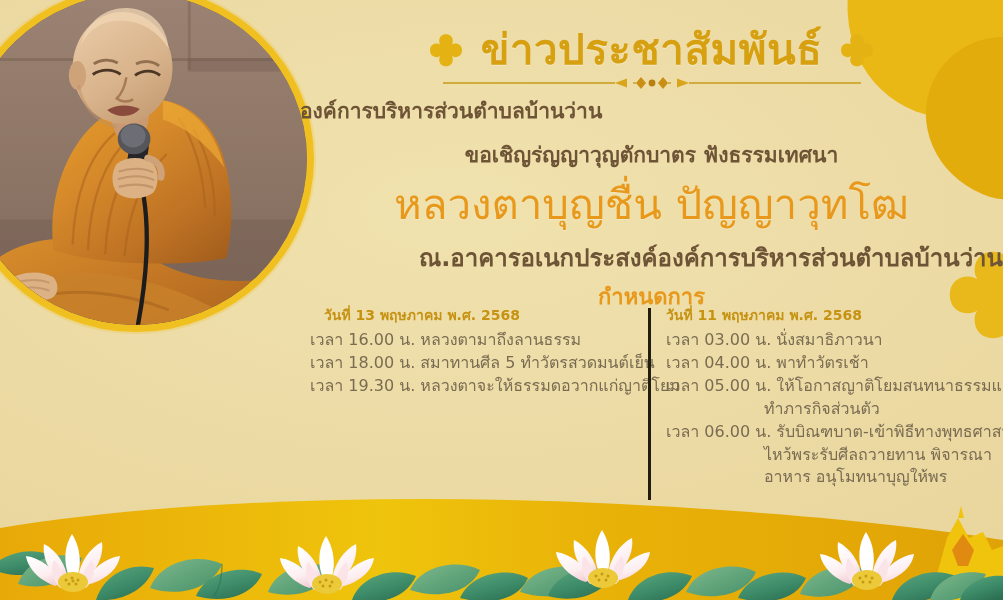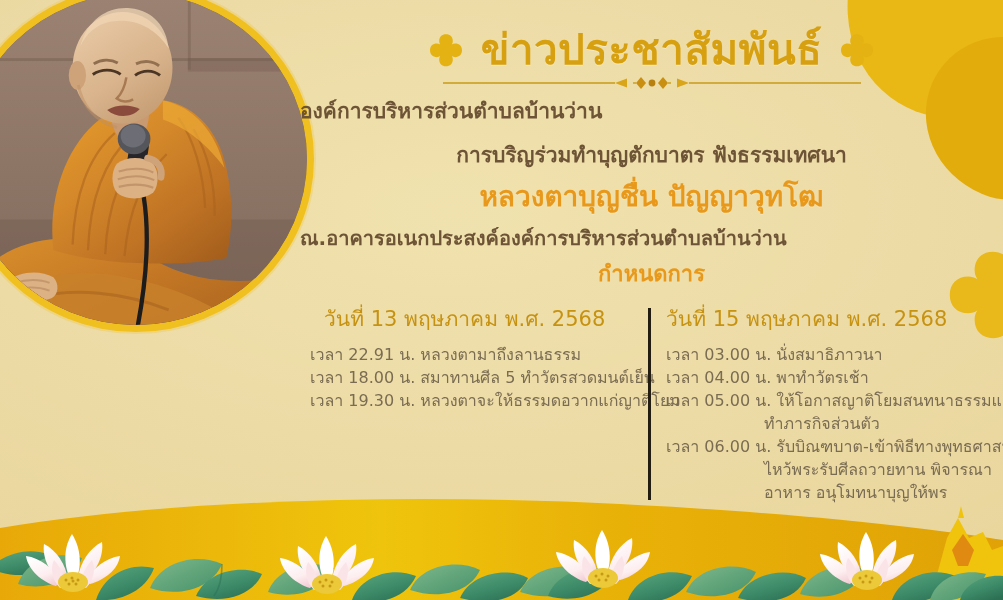--- a/index.html
+++ b/index.html
@@ -110,30 +110,30 @@
   .invite-line {
     text-align: center;
     font-size: 21px;
     font-weight: bold;
     color: #6e5436;
     margin-top: 16px;
     line-height: 1.35;
   }
   .monk-name {
     text-align: center;
-    font-size: 28px;
-    font-weight: bold;
+    font-size: 42px;
+    font-weight: normal;
     color: #e8991b;
     margin-top: 10px;
     line-height: 1.2;
     text-shadow: 0 1px 0 rgba(255,255,255,.25);
   }
   .venue-line {
-    text-align: left;
-    font-size: 20px;
+    text-align: right;
+    font-size: 24px;
     font-weight: bold;
     color: #6e5436;
     margin-top: 12px;
     line-height: 1.35;
   }
   .schedule-head {
     text-align: center;
     font-size: 22px;
     font-weight: bold;
     color: #e8991b;
@@ -160,25 +160,25 @@
   .col-divider {
     position: absolute;
     left: 348px;
     top: 2px;
     width: 3px;
     height: 192px;
     background: #231c10;
   }
 
   .day-title {
-    font-size: 21px;
-    font-weight: normal;
+    font-size: 14px;
+    font-weight: bold;
     color: #c69212;
     line-height: 1.3;
-    margin-bottom: 11px;
+    margin-bottom: 5px;
     white-space: nowrap;
   }
   .col.left .day-title { padding-left: 14px; }
 
   .item {
     font-size: 16px;
     color: #7a6c52;
     line-height: 1.43;
     white-space: nowrap;
   }
@@ -341,45 +341,45 @@
       <path d="M178 8 L190 3.5 L190 12.5 Z" fill="#d9a51b"></path>
       <path d="M252 8 L240 3.5 L240 12.5 Z" fill="#d9a51b"></path>
       <path d="M199 8 L204 2 L209 8 L204 14 Z" fill="#c98f12"></path>
       <path d="M221 8 L226 2 L231 8 L226 14 Z" fill="#c98f12"></path>
       <circle cx="215" cy="8" r="3.4" fill="#b8810f"></circle>
       <line x1="196" y1="8" x2="199" y2="8" stroke="#c79b1a" stroke-width="1.4"></line>
       <line x1="231" y1="8" x2="234" y2="8" stroke="#c79b1a" stroke-width="1.4"></line>
     </svg>
 
     <div class="org-line">องค์การบริหารส่วนตำบลบ้านว่าน</div>
-    <div class="invite-line">การบริญร่วมทำบุญตักบาตร ฟังธรรมเทศนา</div>
+    <div class="invite-line">ขอเชิญร่ญญาวุญตักบาตร ฟังธรรมเทศนา</div>
     <div class="monk-name">หลวงตาบุญชื่น ปัญญาวุทโฒ</div>
     <div class="venue-line">ณ.อาคารอเนกประสงค์องค์การบริหารส่วนตำบลบ้านว่าน</div>
     <div class="schedule-head">กำหนดการ</div>
   </div>
 
   <div class="schedule">
 
     <div class="col left">
       <div class="day-title">วันที่ 13 พฤษภาคม พ.ศ. 2568</div>
       <div class="item">
-        <span>เวลา 22.91 น. หลวงตามาถึงลานธรรม</span>
+        <span>เวลา 16.00 น. หลวงตามาถึงลานธรรม</span>
       </div>
       <div class="item">
         <span>เวลา 18.00 น. สมาทานศีล 5 ทำวัตรสวดมนต์เย็น</span>
       </div>
       <div class="item">
         <span>เวลา 19.30 น. หลวงตาจะให้ธรรมดอวากแก่ญาติโยม</span>
       </div>
     </div>
 
     <div class="col-divider"></div>
 
     <div class="col right">
-      <div class="day-title">วันที่ 15 พฤษภาคม พ.ศ. 2568</div>
+      <div class="day-title">วันที่ 11 พฤษภาคม พ.ศ. 2568</div>
       <div class="item">
         <span>เวลา 03.00 น. นั่งสมาธิภาวนา</span>
       </div>
       <div class="item">
         <span>เวลา 04.00 น. พาทำวัตรเช้า</span>
       </div>
       <div class="item">
         <span>เวลา 05.00 น. ให้โอกาสญาติโยมสนทนาธรรมและ</span>
         <span class="cont">ทำภารกิจส่วนตัว</span>
       </div>

